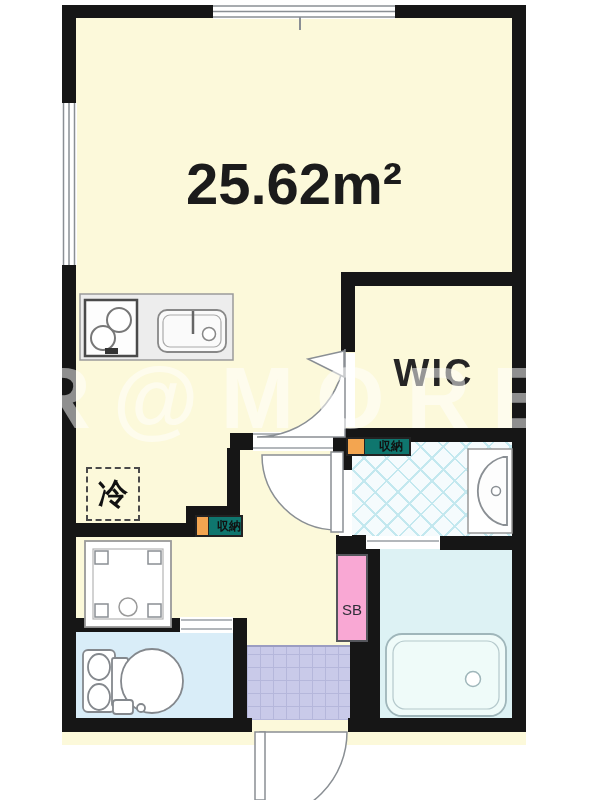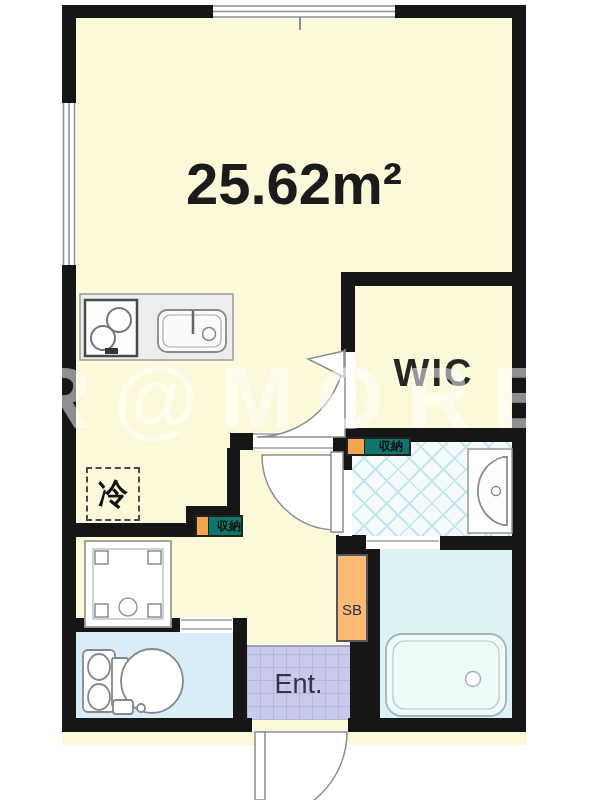--- a/index.html
+++ b/index.html
@@ -22,21 +22,21 @@
   .f-wash{background:#f5fbfd;
     background-image:repeating-linear-gradient(45deg,#c3e8ef 0 2px,transparent 2px 16px),
                      repeating-linear-gradient(-45deg,#c3e8ef 0 2px,transparent 2px 16px);}
   
   .title{left:62px;width:464px;text-align:center;font-weight:bold;color:#1b1b1b;}
   .storage{position:absolute;display:flex;align-items:stretch;background:#0f766e;border:2px solid #222;box-sizing:border-box;gap:8px;}
   .storage .blk{background:#f3a550;border-right:1px solid #222;}
   .storage .txt{flex:1;display:flex;align-items:center;justify-content:center;
                 font-size:12px;font-weight:bold;color:#111;white-space:nowrap;}
   .fridge{border:2px dashed #4a4a4a;background:transparent;font-size:30px;font-weight:bold;color:#111;}
-  .sb{background:#fdba74;border:2px solid #55565c;box-sizing:border-box;
+  .sb{background:#f9a8d4;border:2px solid #55565c;box-sizing:border-box;
       display:flex;align-items:flex-end;justify-content:center;
       font-size:15px;color:#2e2e38;padding-bottom:22px;}
   .watermark{left:0;top:348px;width:600px;height:100px;display:flex;align-items:center;justify-content:center;
              font-size:88px;font-weight:bold;letter-spacing:22px;color:rgba(255,255,255,0.52);
              pointer-events:none;z-index:50;}
 </style>
 </head>
 <body>
 
 <div id="stage">
@@ -160,21 +160,20 @@
     <g>
       <path d="M 260 732 L 347 732 A 87 87 0 0 1 260 819 Z" fill="#ffffff" stroke="#8a8f94" stroke-width="1.5"></path>
       <rect x="255" y="732" width="10" height="68" fill="#ffffff" stroke="#8a8f94" stroke-width="1.5"></rect>
     </g>
   </svg>
 
   <div class="lbl title" style="top:150px;font-size:58px;">25.62m²</div>
 
   <div class="lbl center" style="left:355px;top:348px;width:157px;height:50px;font-size:38px;font-weight:600;letter-spacing:2px;color:#252525;">WIC</div>
 
-  <div class="lbl center" style="left:247px;top:666px;width:103px;height:36px;font-size:27px;color:#33334d;">Ent.</div>
 
   <div class="sb abs" style="left:336px;top:554px;width:32px;height:88px;">SB</div>
 
   <div class="storage" style="left:346px;top:437px;width:65px;height:19px;">
     <span class="blk" style="width:16px;"></span>
     <span class="txt">収納</span>
   </div>
 
   <div class="storage" style="left:195px;top:515px;width:48px;height:22px;">
     <span class="blk" style="width:12px;"></span>

